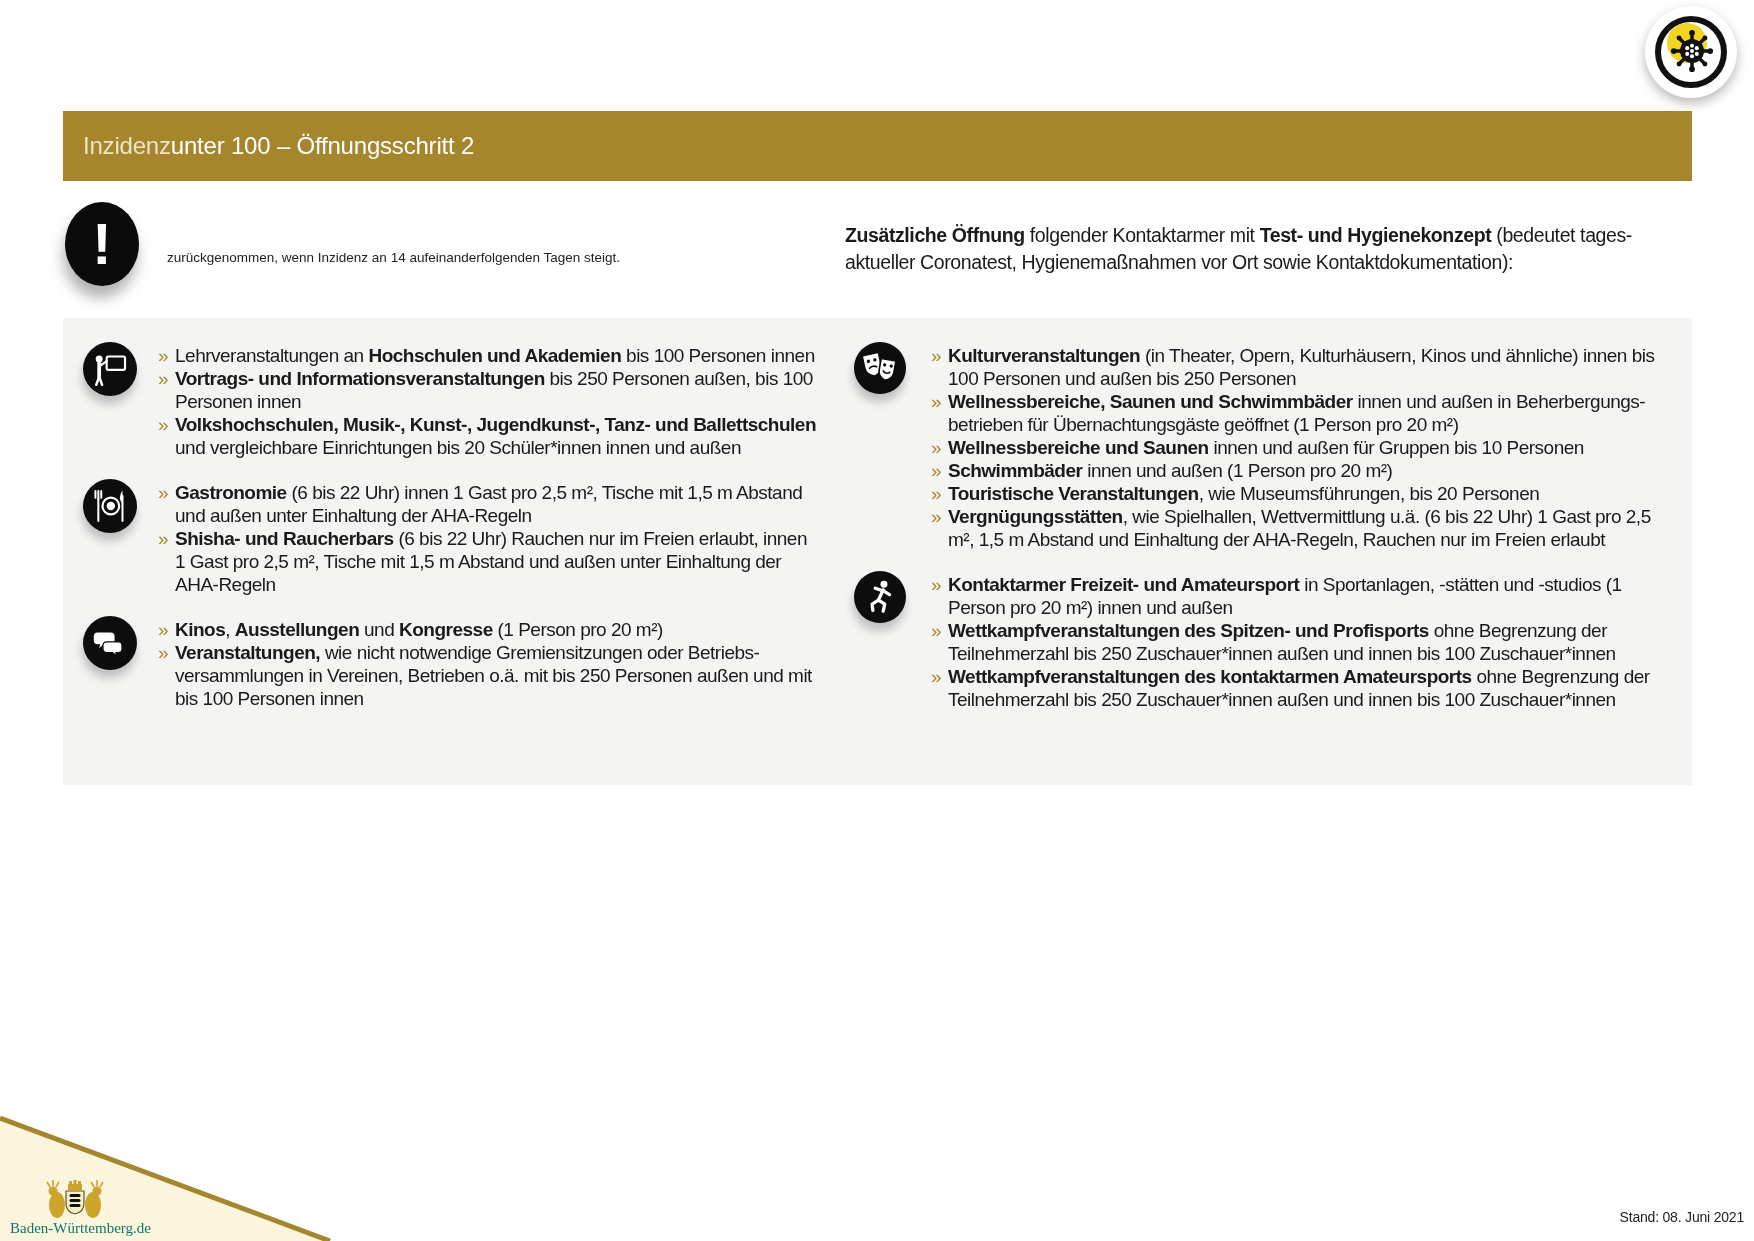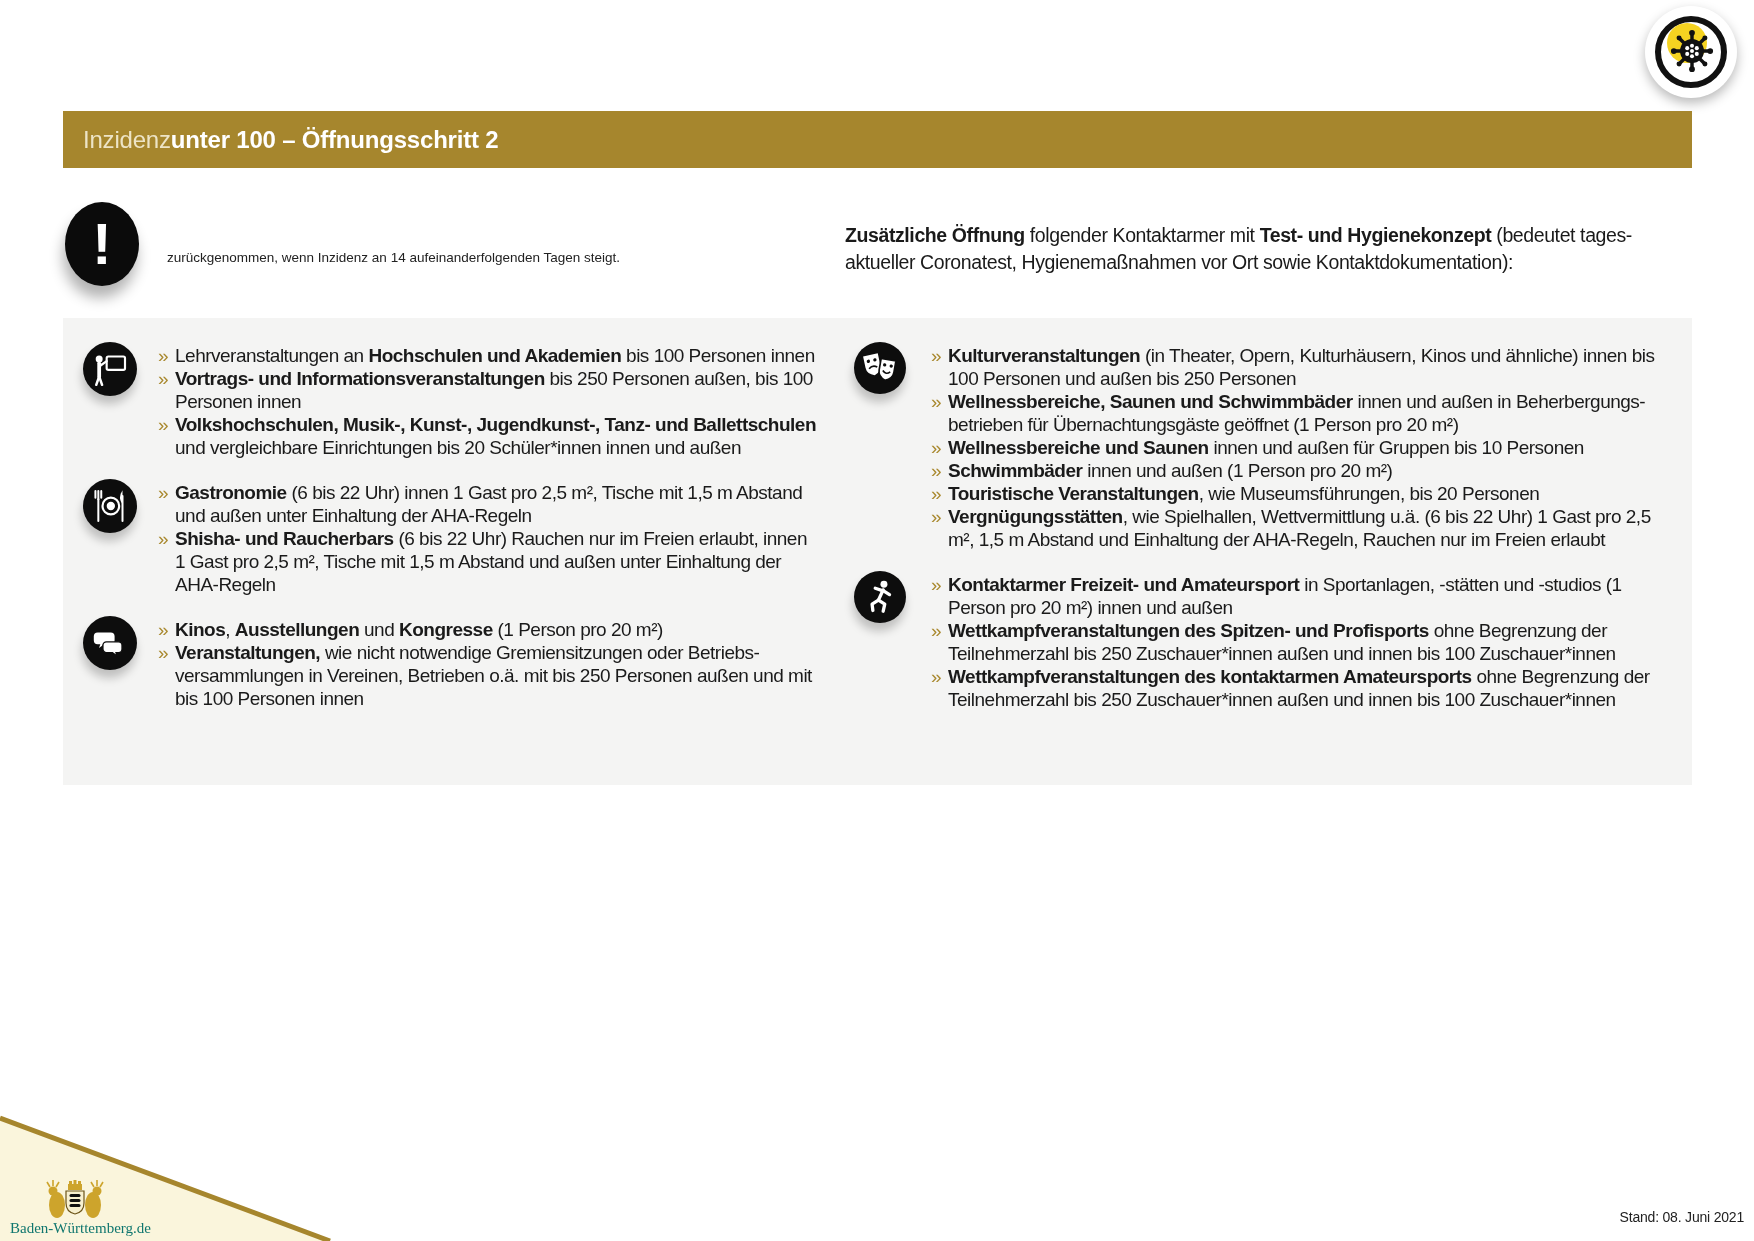--- a/index.html
+++ b/index.html
@@ -8,24 +8,24 @@
   
   .title{position:absolute;left:63px;top:28px;font-family:"Liberation Serif",serif;
          font-weight:700;font-size:39px;letter-spacing:-0.5px;color:#0b0b0b;white-space:nowrap;}
   .virus-badge{position:absolute;left:1645px;top:6px;width:92px;height:92px;border-radius:50%;
                background:#fff;box-shadow:0 5px 12px rgba(0,0,0,.28);}
   .virus-ring{position:absolute;left:10px;top:10px;width:72px;height:72px;border-radius:50%;
               border:6px solid #111;background:#fff;box-sizing:border-box;}
   .virus-yellow{position:absolute;left:22px;top:17px;width:40px;height:40px;border-radius:50%;background:#F5D321;}
   .virus-svg{position:absolute;left:24px;top:22px;}
   
-  .banner{position:absolute;left:63px;top:111px;width:1629px;height:57px;background:#A6862D;
+  .banner{position:absolute;left:63px;top:111px;width:1629px;height:70px;background:#A6862D;
           display:flex;align-items:center;}
   .banner .pfx{color:#EDE4C6;font-size:24px;margin-left:20px;letter-spacing:-0.2px;}
-  .banner .hl{color:#ffffff;font-size:24px;font-weight:700;letter-spacing:-0.2px;white-space:pre;}
+  .banner .hl{color:#ffffff;font-size:24px;font-weight:400;letter-spacing:-0.2px;white-space:pre;}
   
   .alert-icon{position:absolute;left:65px;top:202px;width:74px;height:84px;border-radius:50%;
               background:#0b0b0b;box-shadow:-2px 12px 14px rgba(0,0,0,.30);
               display:flex;align-items:center;justify-content:center;}
   .alert-icon span{color:#fff;font-weight:700;font-size:58px;line-height:1;}
   .alert-head{position:absolute;left:157px;top:214px;font-size:24px;font-weight:700;letter-spacing:-0.3px;white-space:nowrap;}
   .alert-foot{position:absolute;left:160px;top:249px;font-size:13.5px;line-height:18px;color:#222;}
   .alert-foot .l2{padding-left:7px;}
   .intro{position:absolute;left:845px;top:222px;width:812px;font-size:19.5px;line-height:27px;letter-spacing:-0.4px;}
   

